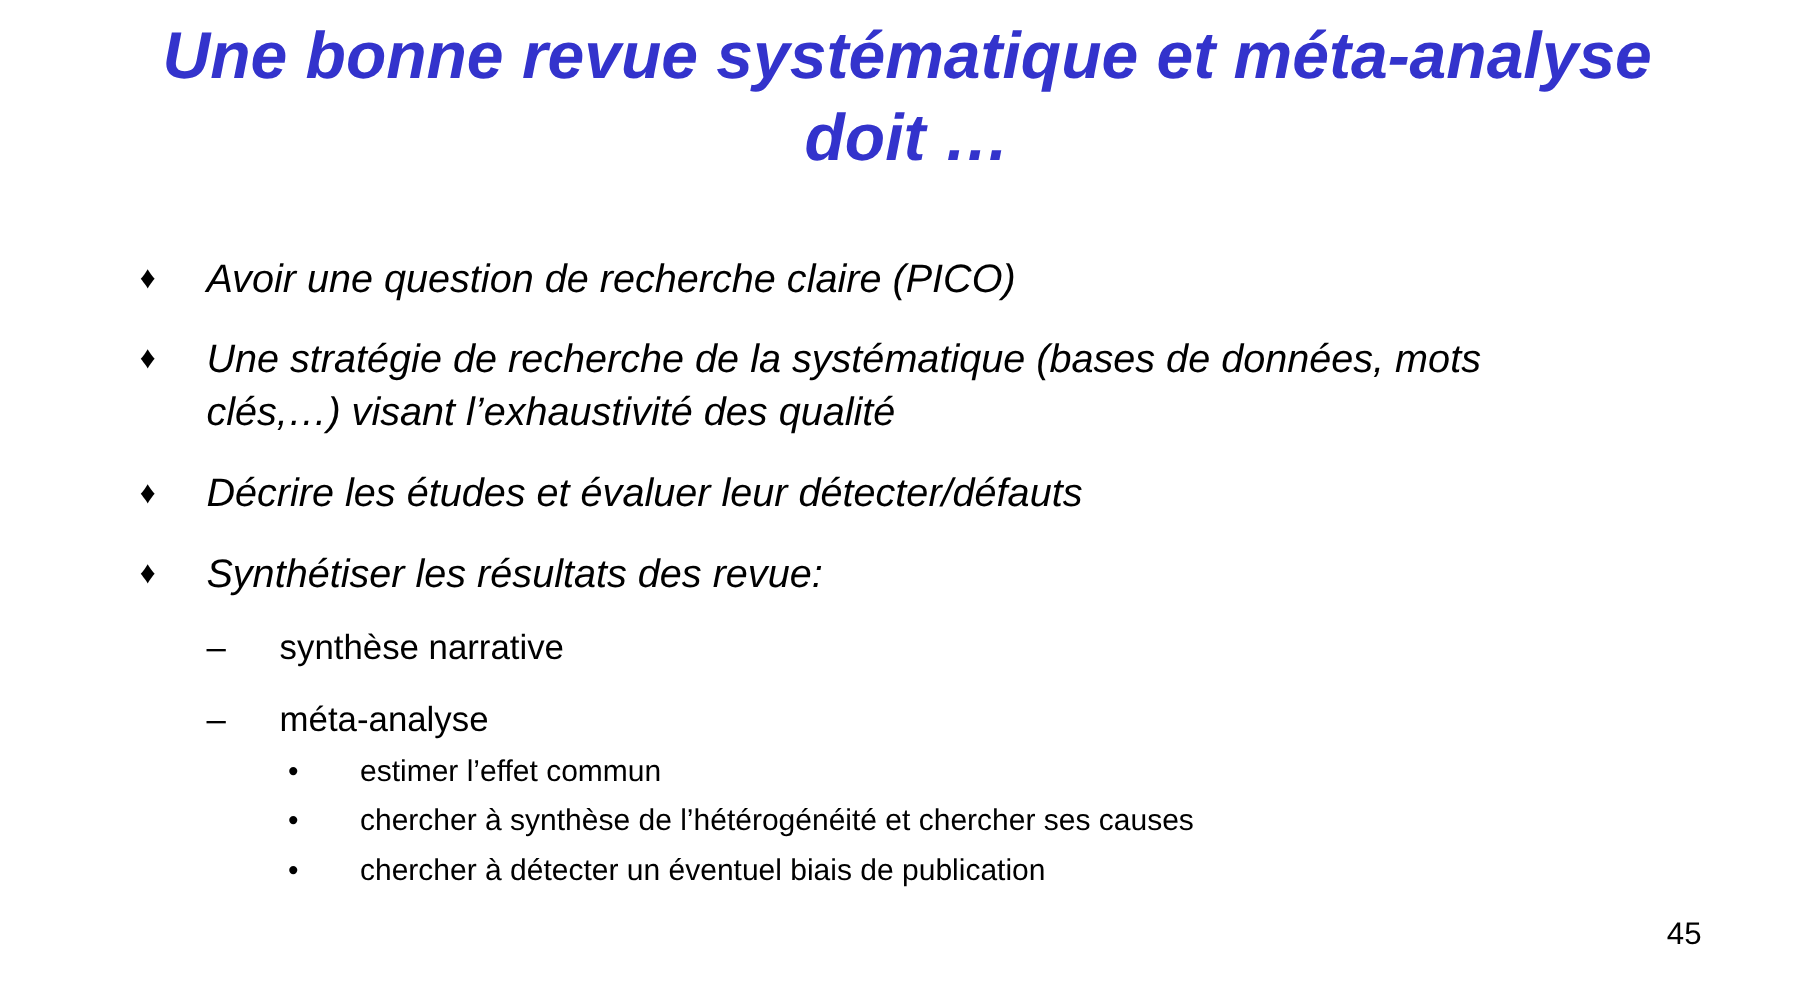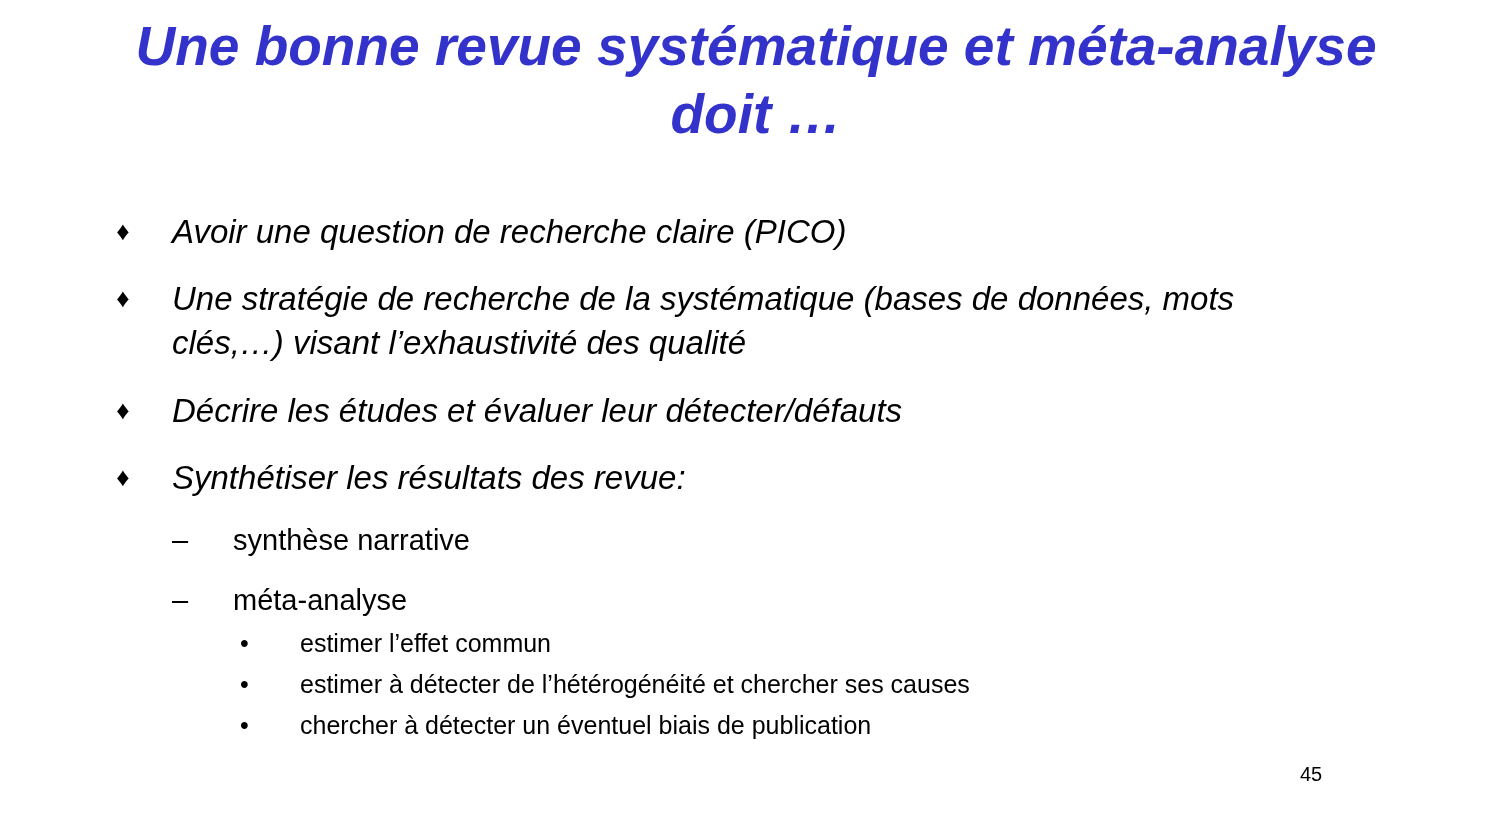--- a/index.html
+++ b/index.html
@@ -10,21 +10,21 @@
   .title span { display:block; }
   .l1 { position:absolute; left:0; font-size:33px; line-height:43px; }
   .l1 .mark { position:absolute; left:113px; width:20px; text-align:center; font-size:26px; }
   .l1 .txt { position:absolute; left:172px; width:1200px;font-style:italic; }
   .l2 { position:absolute; font-size:29px; line-height:36px; }
   .l2 .mark { position:absolute; left:172px; }
   .l2 .txt { position:absolute; left:233px; white-space:nowrap; }
   .l3 { position:absolute; font-size:25px; line-height:32px; }
   .l3 .mark { position:absolute; left:240px; }
   .l3 .txt { position:absolute; left:300px; white-space:nowrap; }
-  .page-num { position:absolute; left:1300px; top:763px; font-size:20px; }
+  .page-num { position:absolute; left:1389px; top:763px; font-size:26px; }
 </style>
 </head>
 <body>
 
 <div class="title">
   <span>Une bonne revue systématique et méta-analyse</span>
   <span>doit …</span>
 </div>
 
 <div class="l1" style="top:210px;">
@@ -60,21 +60,21 @@
   <span class="txt">méta-analyse</span>
 </div>
 
 <div class="l3" style="top:627px;">
   <span class="mark">•</span>
   <span class="txt">estimer l’effet commun</span>
 </div>
 
 <div class="l3" style="top:668px;">
   <span class="mark">•</span>
-  <span class="txt">estimer à détecter de l’hétérogénéité et chercher ses causes</span>
+  <span class="txt">chercher à synthèse de l’hétérogénéité et chercher ses causes</span>
 </div>
 
 <div class="l3" style="top:709px;">
   <span class="mark">•</span>
   <span class="txt">chercher à détecter un éventuel biais de publication</span>
 </div>
 
 <div class="page-num">45</div>
 
 </body></html>

